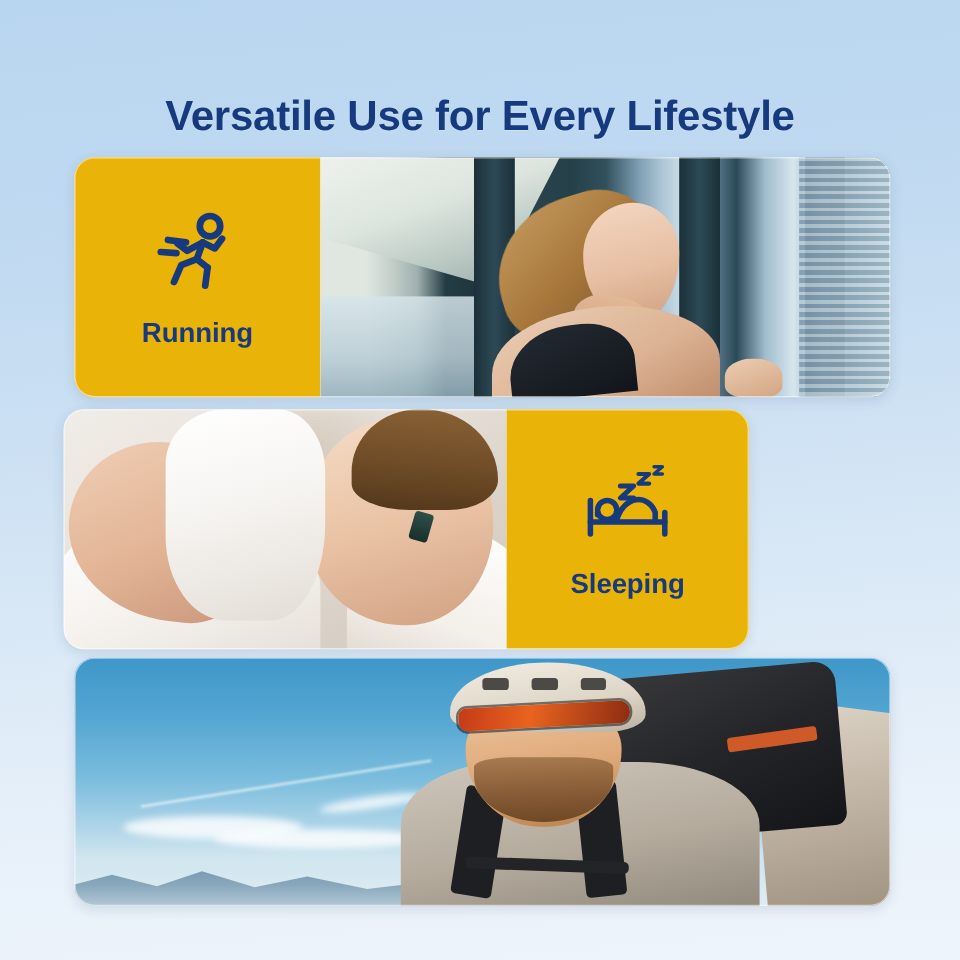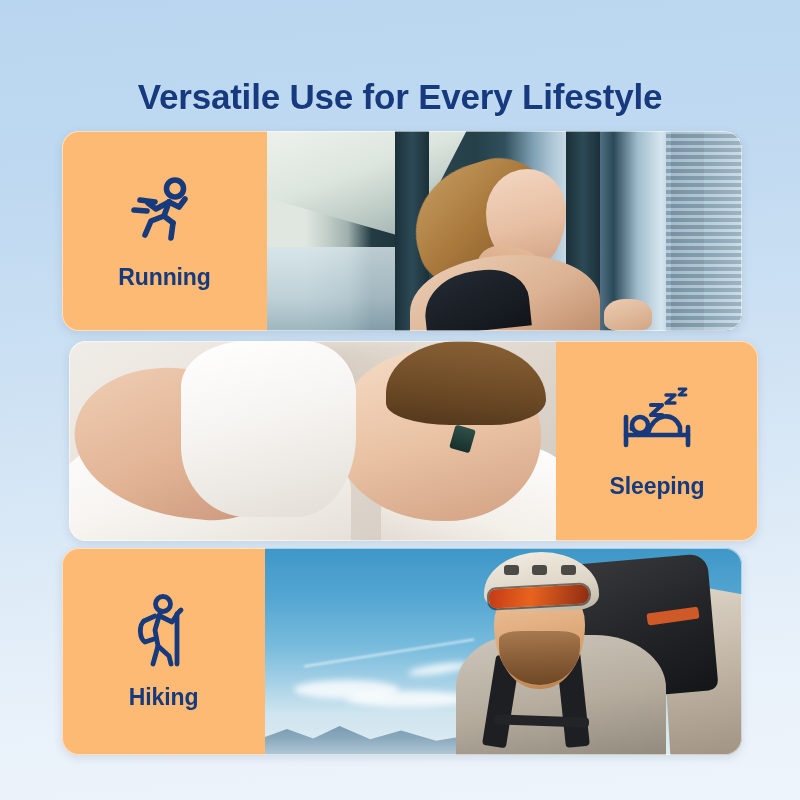--- a/index.html
+++ b/index.html
@@ -36,26 +36,26 @@
   .cards { position:absolute; left:0; top:0; width:800px; height:800px; }
   .card {
     position:absolute;
     display:flex;
     border-radius:17px;
     overflow:hidden;
     background:#ffffff;
     box-shadow:0 3px 10px rgba(40,70,110,0.13);
   }
   .card.row1 { left:62px;  top:131px; width:680px; height:200px; }
-  .card.row2 { left:53px;  top:341px; width:689px; height:200px;margin-left:16px; }
+  .card.row2 { left:53px;  top:341px; width:571px; height:200px; }
   .card.row3 { left:62px;  top:548px; width:680px; height:207px; }
 
   
   .panel {
-    background:#fdba74;
+    background:#eab308;
     display:flex;
     flex-direction:column;
     align-items:center;
     justify-content:center;
     flex:0 0 auto;
   }
   .card.row1 .panel { width:205px; }
   .card.row2 .panel { width:202px; }
   .card.row3 .panel { width:203px; }
 
@@ -371,35 +371,20 @@
           <path d="M61 2 L68 2 L61 8 L68 8" stroke-width="2.8"></path>
         </svg>
       </div>
       <div class="label">Sleeping</div>
     </div>
 
   </div>
 
   <div class="card row3">
 
-    <div class="panel">
-      <div class="icon-wrap">
-        <svg width="74" height="74" viewBox="0 0 74 74" fill="none" stroke="#163a7d" stroke-width="4.8" stroke-linecap="round" stroke-linejoin="round">
-          <circle cx="36" cy="10" r="7.5" fill="none"></circle>
-          <path d="M33 19 L28 36 L31 52 L26 70"></path>
-          <path d="M31 52 L42 62 L44 70"></path>
-          <path d="M33 22 L45 28 L49 22"></path>
-          <path d="M17 27 C12 31, 12 44, 18 48 L27 45"></path>
-          <path d="M17 27 L28 22"></path>
-          <path d="M50 20 L50 70"></path>
-          <path d="M50 20 L54 16"></path>
-        </svg>
-      </div>
-      <div class="label">Hiking</div>
-    </div>
 
     <div class="photo ph-hike">
       <div class="trail"></div>
       <div class="cloud c1"></div>
       <div class="cloud c2"></div>
       <div class="cloud c3"></div>
       <div class="mtn"></div>
       <div class="rock"></div>
       <div class="pack"></div>
       <div class="pack-accent"></div>

